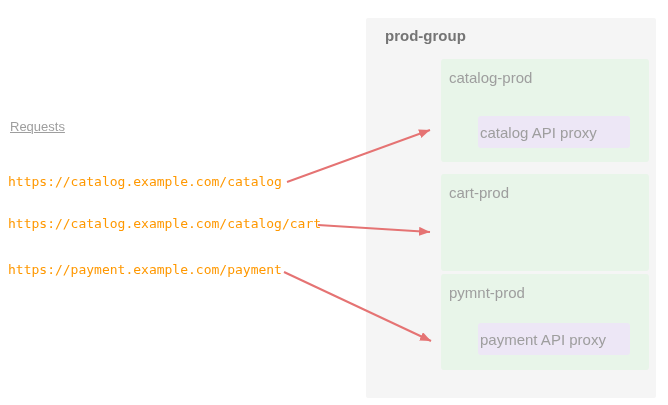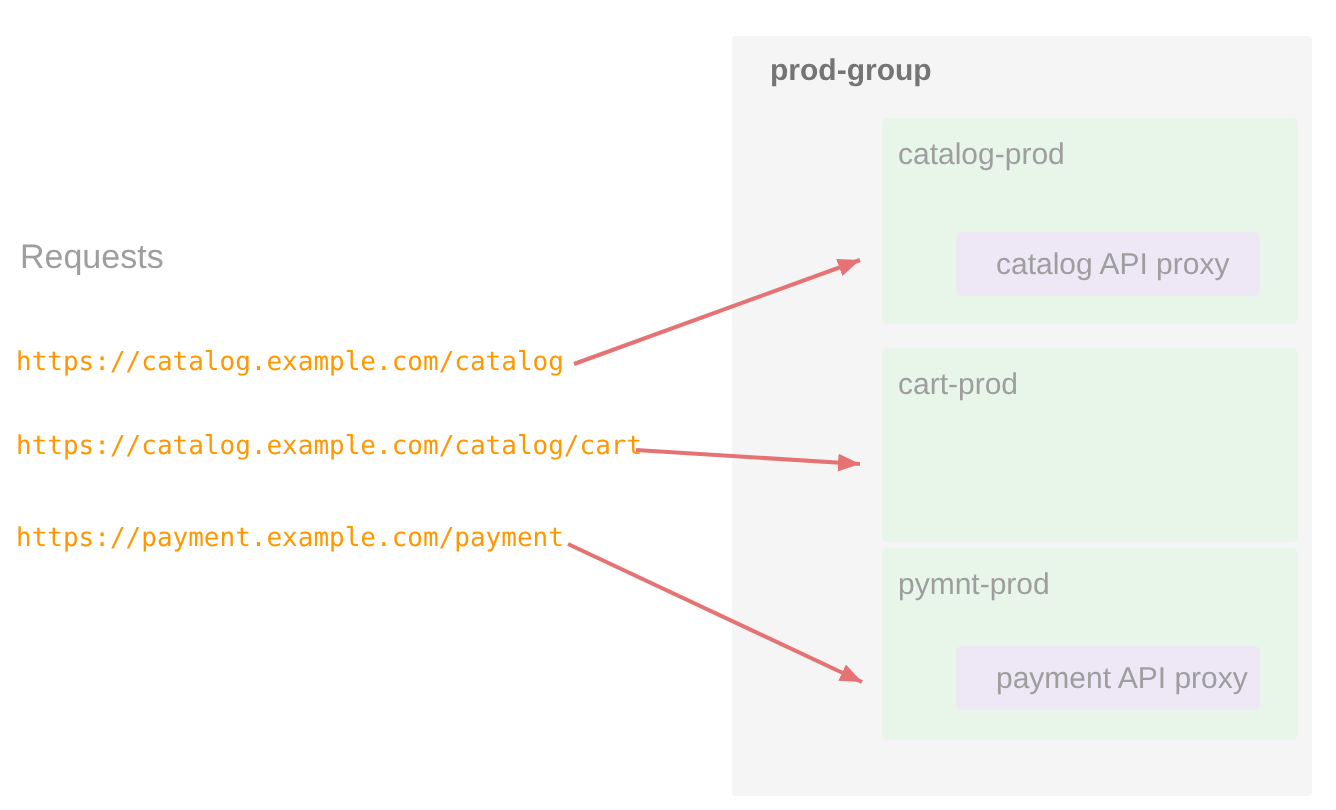--- a/index.html
+++ b/index.html
@@ -8,22 +8,23 @@
     width: 668px;
     height: 405px;
     background: #ffffff;
     overflow: hidden;
     font-family: "Liberation Sans", sans-serif;
   }
   .requests-title {
     position: absolute;
     left: 10px;
     top: 119px;
-    font-size: 17px;
+    font-size: 13px;
     color: var(--muted-text, #9e9e9e);
+    text-decoration: underline;
   }
   .url {
     position: absolute;
     left: 8px;
     font-family: "DejaVu Sans Mono", monospace;
     font-size: 13px;
     line-height: 14px;
     white-space: nowrap;
     color: var(--url-text, #ff9800);
   }
@@ -73,21 +74,21 @@
     height: 32px;
     background: var(--proxy-background, #ede7f6);
     border-radius: 3px;
     display: flex;
     align-items: center;
   }
   .proxy-catalog { top: 57px; }
   .proxy-cart    { top: 42px; }
   .proxy-pymnt   { top: 49px; }
   .proxy-label {
-    padding-left: 20px;
+    padding-left: 2px;
     font-size: 15px;
     white-space: nowrap;
     color: var(--muted-text, #9e9e9e);
   }
   .arrows {
     position: absolute;
     left: 0; top: 0;
     width: 668px;
     height: 405px;
     pointer-events: none;

